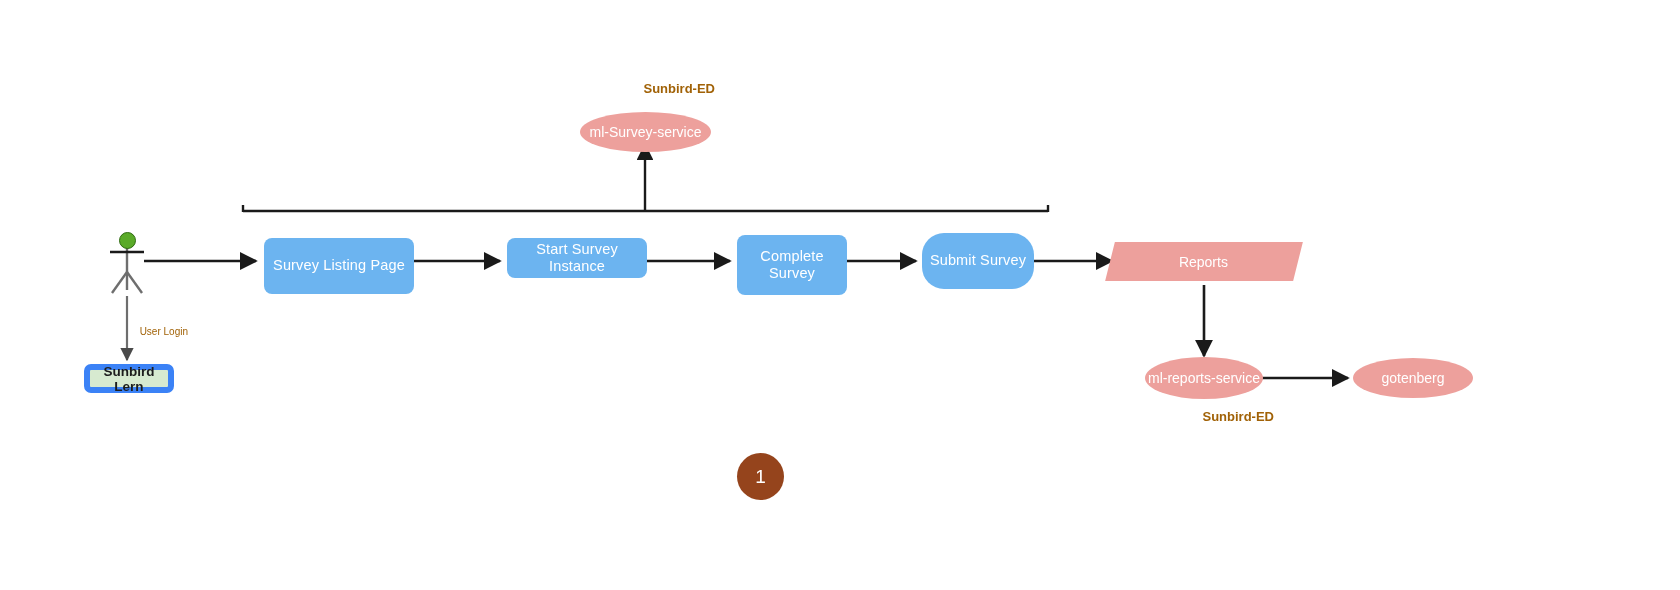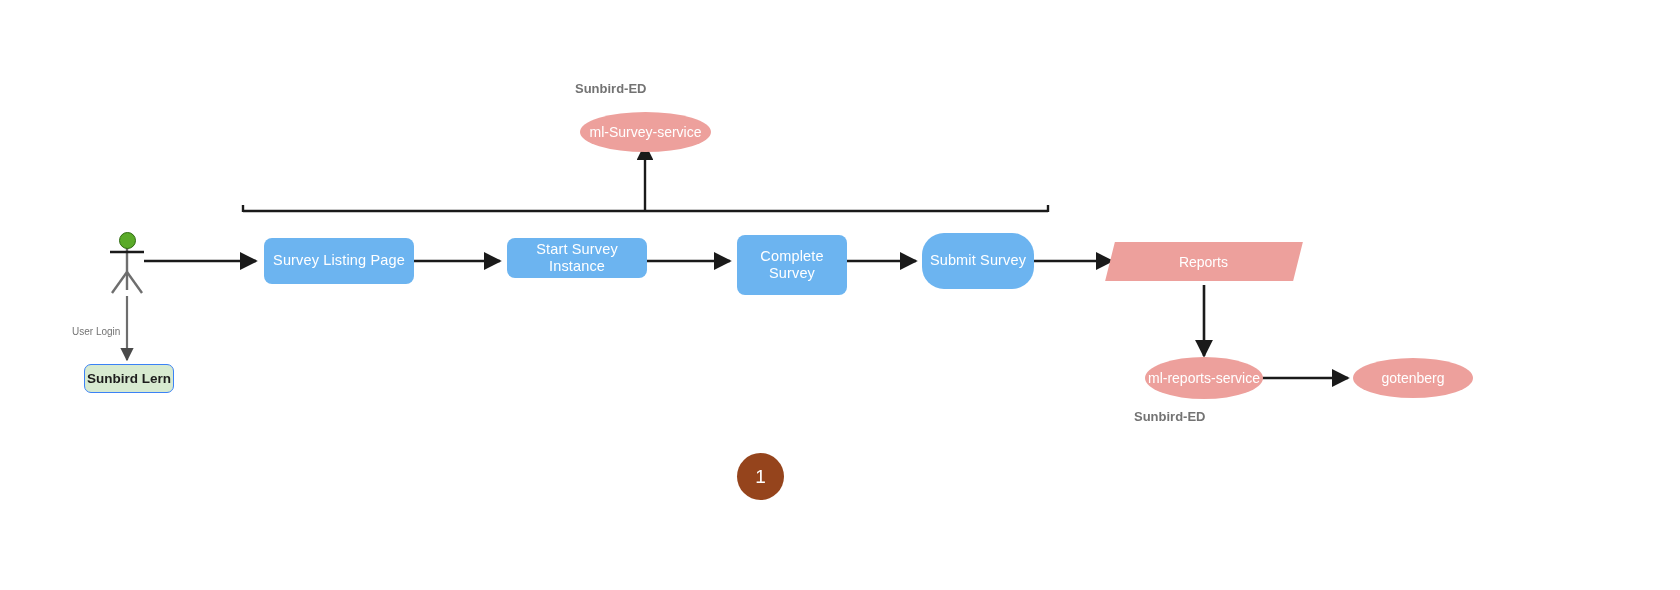--- a/index.html
+++ b/index.html
@@ -32,21 +32,21 @@
     color: #ffffff;
     border-radius: 8px;
     font-size: 14.5px;
     letter-spacing: .15px;
     line-height: 1.2;
   }
 
   
   .green-box {
     background: #d7ead0;
-    border: 1px solid #3b82f6;
+    border: 6px solid #3b82f6;
     border-radius: 7px;
     color: #1d1d1d;
     font-weight: bold;
     font-size: 13.5px;
   }
 
   
   .ellipse {
     background: #eda09c;
     border-radius: 50%;
@@ -70,24 +70,24 @@
   .circle-num {
     background: #95441c;
     border-radius: 50%;
     color: #ffffff;
     font-size: 19px;
   }
 
   
   .label {
     position: absolute;
-    color: #737373;
+    color: #a16207;
     font-size: 13.5px;
     line-height: 1.22;
-    text-align: left;
+    text-align: right;
     white-space: pre-line;
   }
   .label.bold {
     font-weight: bold;
     font-size: 13px;
   }
   .label.small {
     font-size: 10px;
   }
 
@@ -146,21 +146,21 @@
 
   <div class="node" style="left:119px; top:232px; width:17px; height:17px; background:#5aaa28; border:1px solid #2f6b12; border-radius:50%;"></div>
 
 
   <div class="label small" style="left:72px; top:326px; width:116px;">User Login</div>
 
   <div class="node green-box" style="left:84px; top:364px; width:90px; height:29px;">
     <span>Sunbird Lern</span>
   </div>
 
-  <div class="node proc" style="left:264px; top:238px; width:150px; height:46px;">
+  <div class="node proc" style="left:264px; top:238px; width:150px; height:56px;">
     <span>Survey Listing Page</span>
   </div>
 
   <div class="node proc" style="left:507px; top:238px; width:140px; height:40px;">
     <span>Start Survey Instance</span>
   </div>
 
   <div class="node proc" style="left:737px; top:235px; width:110px; height:60px;">
     <span>Complete Survey</span>
   </div>

